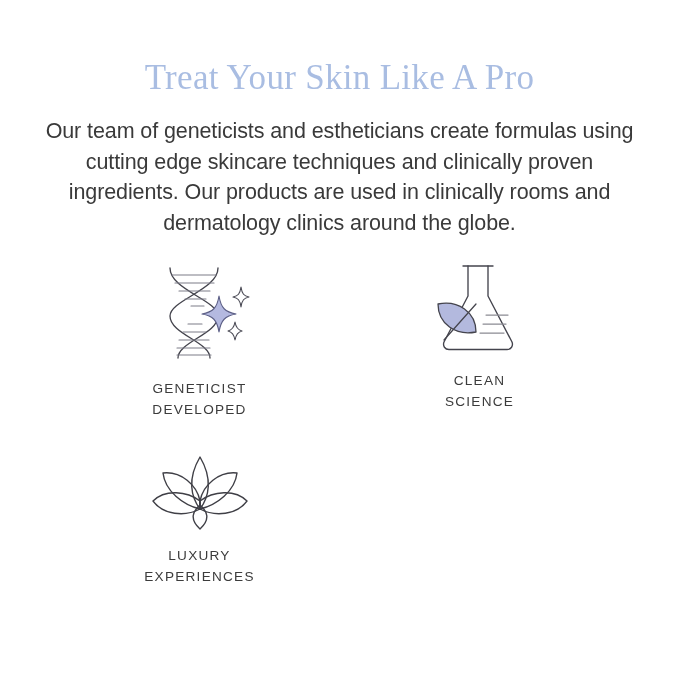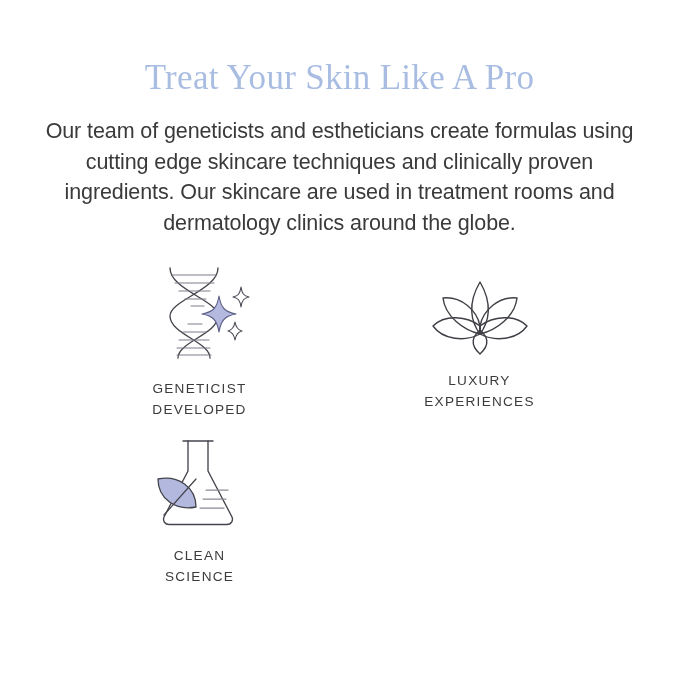--- a/index.html
+++ b/index.html
@@ -79,21 +79,21 @@
 
   svg { display:block; overflow:visible; }
 </style>
 </head>
 <body>
 
 <div class="page">
 
   <h1 class="headline">Treat Your Skin Like A Pro</h1>
 
-  <p class="intro">Our team of geneticists and estheticians create formulas using cutting edge skincare techniques and clinically proven ingredients. Our skincare are used in treatment rooms and dermatology clinics around the globe.</p>
+  <p class="intro">Our team of geneticists and estheticians create formulas using cutting edge skincare techniques and clinically proven ingredients. Our products are used in clinically rooms and dermatology clinics around the globe.</p>
 
   <div class="features">
 
     <div class="feature feature--dna">
       <div class="feature-icon">
         <svg width="104" height="104" viewBox="0 0 104 104">
           <g fill="none" stroke="#44444d" stroke-width="1.35" stroke-linecap="round">
 
             <path d="M22,8 C22,30 70,40 70,56 C70,74 30,82 30,98"></path>
 
@@ -119,20 +119,41 @@
           <path d="M93,27 C94,34 96,36 101,37 C96,38 94,40 93,47 C92,40 90,38 85,37 C90,36 92,34 93,27 Z" fill="none" stroke="#4a4a55" stroke-width="1.1" stroke-linejoin="round"></path>
 
           <path d="M87,62 C88,68 90,70 94,71 C90,72 88,74 87,80 C86,74 84,72 80,71 C84,70 86,68 87,62 Z" fill="none" stroke="#4a4a55" stroke-width="1.1" stroke-linejoin="round"></path>
         </svg>
       </div>
       <div class="feature-label">GENETICIST
 DEVELOPED</div>
     </div>
 
 
+    <div class="feature feature--flask">
+      <div class="feature-icon">
+        <svg width="104" height="96" viewBox="0 0 104 96">
+
+          <path d="M40,6 L40,36 L16,82 C14.5,86 17,89.5 21,89.5 L79,89.5 C83,89.5 85.5,86 84,82 L60,36 L60,6" fill="#ffffff" stroke="#44444d" stroke-width="1.35" stroke-linecap="round" stroke-linejoin="round"></path>
+
+          <line x1="35" y1="6" x2="65" y2="6" stroke="#44444d" stroke-width="1.35" stroke-linecap="round"></line>
+
+          <line x1="58" y1="55" x2="80" y2="55" stroke="#8b8b93" stroke-width="1.25" stroke-linecap="round"></line>
+          <line x1="55" y1="64" x2="78" y2="64" stroke="#8b8b93" stroke-width="1.25" stroke-linecap="round"></line>
+          <line x1="52" y1="73" x2="76" y2="73" stroke="#8b8b93" stroke-width="1.25" stroke-linecap="round"></line>
+
+          <path d="M10,44 C30,40 48,52 48,72 C28,76 10,64 10,44 Z" fill="#b3b9de" stroke="#44444d" stroke-width="1.3" stroke-linejoin="round"></path>
+
+          <line x1="48" y1="44" x2="16" y2="80" stroke="#44444d" stroke-width="1.25" stroke-linecap="round"></line>
+        </svg>
+      </div>
+      <div class="feature-label">CLEAN
+SCIENCE</div>
+    </div>
+
     <div class="feature feature--lotus">
       <div class="feature-icon">
         <svg width="110" height="96" viewBox="0 0 110 96">
           <g fill="none" stroke="#3f3f46" stroke-width="1.4" stroke-linejoin="round">
 
             <path d="M55,74 C40,82 18,80 8,66 C20,54 42,56 55,66 Z"></path>
 
             <path d="M55,74 C70,82 92,80 102,66 C90,54 68,56 55,66 Z"></path>
 
             <path d="M55,74 C38,70 20,56 18,38 C36,36 52,50 55,66 Z"></path>
@@ -142,35 +163,14 @@
             <path d="M55,74 C46,62 42,44 55,22 C68,44 64,62 55,74 Z"></path>
 
             <path d="M55,70 C48,76 44,84 55,94 C66,84 62,76 55,70 Z"></path>
           </g>
         </svg>
       </div>
       <div class="feature-label">LUXURY
 EXPERIENCES</div>
     </div>
 
-    <div class="feature feature--flask">
-      <div class="feature-icon">
-        <svg width="104" height="96" viewBox="0 0 104 96">
-
-          <path d="M40,6 L40,36 L16,82 C14.5,86 17,89.5 21,89.5 L79,89.5 C83,89.5 85.5,86 84,82 L60,36 L60,6" fill="#ffffff" stroke="#44444d" stroke-width="1.35" stroke-linecap="round" stroke-linejoin="round"></path>
-
-          <line x1="35" y1="6" x2="65" y2="6" stroke="#44444d" stroke-width="1.35" stroke-linecap="round"></line>
-
-          <line x1="58" y1="55" x2="80" y2="55" stroke="#8b8b93" stroke-width="1.25" stroke-linecap="round"></line>
-          <line x1="55" y1="64" x2="78" y2="64" stroke="#8b8b93" stroke-width="1.25" stroke-linecap="round"></line>
-          <line x1="52" y1="73" x2="76" y2="73" stroke="#8b8b93" stroke-width="1.25" stroke-linecap="round"></line>
-
-          <path d="M10,44 C30,40 48,52 48,72 C28,76 10,64 10,44 Z" fill="#b3b9de" stroke="#44444d" stroke-width="1.3" stroke-linejoin="round"></path>
-
-          <line x1="48" y1="44" x2="16" y2="80" stroke="#44444d" stroke-width="1.25" stroke-linecap="round"></line>
-        </svg>
-      </div>
-      <div class="feature-label">CLEAN
-SCIENCE</div>
-    </div>
-
   </div>
 </div>
 
 </body></html>

